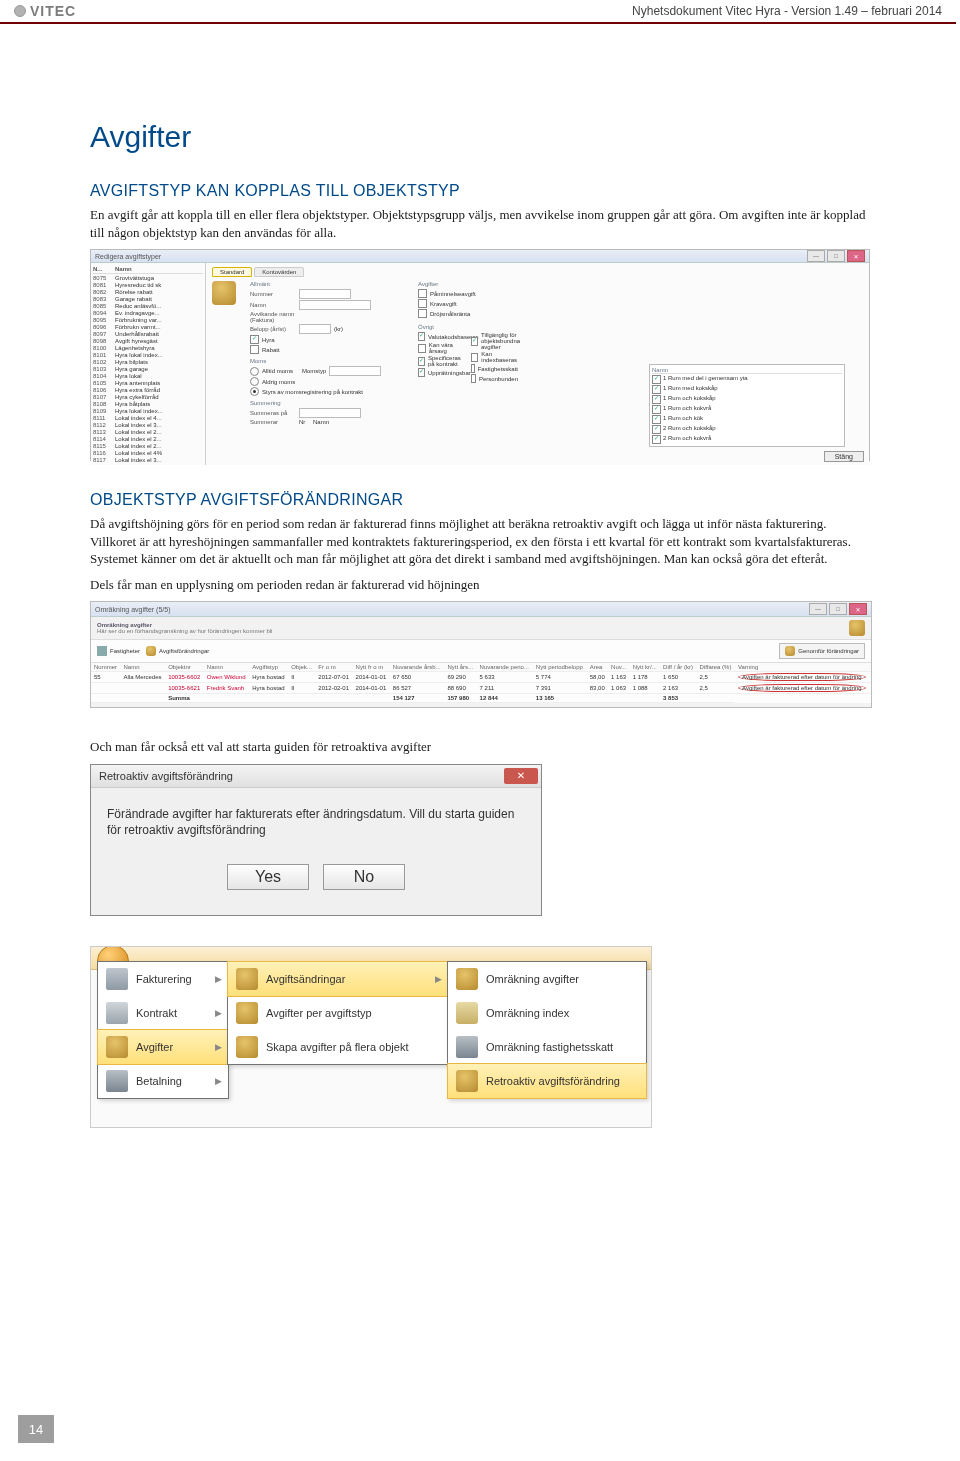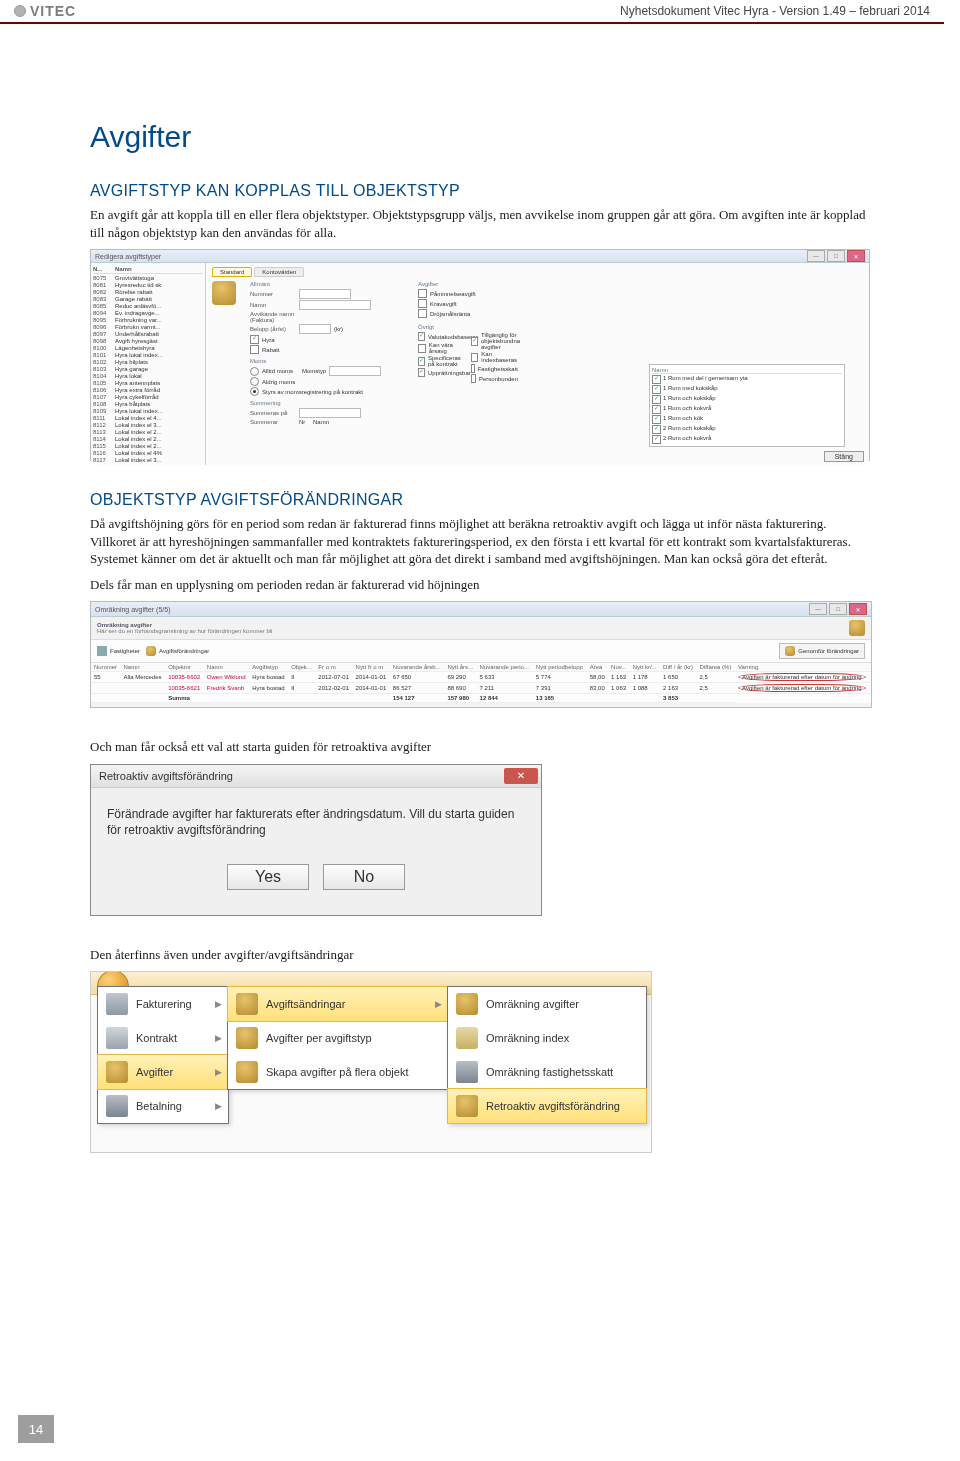--- a/index.html
+++ b/index.html
@@ -1,17 +1,17 @@
 <!DOCTYPE html>
 <html><head>
 <meta charset="utf-8">
 <style>
   html,body{margin:0;padding:0;background:#fff;font-family:Georgia,'Times New Roman',serif;color:#1a1a1a;}
   .page{width:960px;min-height:1461px;margin:0 auto;position:relative;box-sizing:border-box;padding:0 90px 60px 90px;}
-  .header-bar{position:absolute;top:0;left:0;right:16px;height:22px;border-bottom:2px solid #700000;display:flex;align-items:center;justify-content:space-between;padding:0 14px;font-family:Verdana,Arial,sans-serif;}
+  .header-bar{position:absolute;top:0;left:0;right:4px;height:22px;border-bottom:2px solid #700000;display:flex;align-items:center;justify-content:space-between;padding:0 14px;font-family:Verdana,Arial,sans-serif;}
   .logo{display:flex;align-items:center;gap:4px;}
   .logo-dot{width:10px;height:10px;background:#b2b2b2;border-radius:50%;border:1px solid #999;}
   .logo-text{font-weight:bold;letter-spacing:1px;color:#7c7c7c;font-size:14px;}
   .header-title{font-size:12px;color:#444;}
   .content{padding-top:120px;}
   h1{font-family:Verdana,Arial,sans-serif;color:#004a8a;font-weight:normal;font-size:30px;margin:0 0 28px 0;}
   h2{font-family:Verdana,Arial,sans-serif;color:#004a8a;font-weight:normal;font-size:16px;letter-spacing:.3px;margin:0 0 6px 0;}
   p.body{font-size:13px;line-height:1.35;margin:0 0 8px 0;}
   .screenshot{border:1px solid #bbb;background:#f3f3f3;margin:6px 0 30px 0;}
   .ss-titlebar{height:14px;background:linear-gradient(#e9eef7,#d7e1f0);border-bottom:1px solid #bcc;display:flex;align-items:center;justify-content:space-between;padding:0 4px;font-size:7px;color:#555;font-family:Tahoma,Arial,sans-serif;}
@@ -498,21 +498,20 @@
         <span>Retroaktiv avgiftsförändring</span>
         <div class="dlg-x">✕</div>
       </div>
       <div class="dlg-body">Förändrade avgifter har fakturerats efter ändringsdatum. Vill du starta guiden för retroaktiv avgiftsförändring</div>
       <div class="dlg-buttons">
         <div class="dbtn">Yes</div>
         <div class="dbtn">No</div>
       </div>
     </div>
 
-    <p class="body">Den återfinns även under avgifter/avgiftsändringar</p>
 
     <div class="ss4">
       <div class="qat">
         <div class="orb"></div>
       </div>
       <div class="menucol col1" id="ss4-col1">
           <div class="mi">
             <span class="mi-icon env"></span>
             <span>Fakturering</span>
             <span class="arrow">▶</span>

